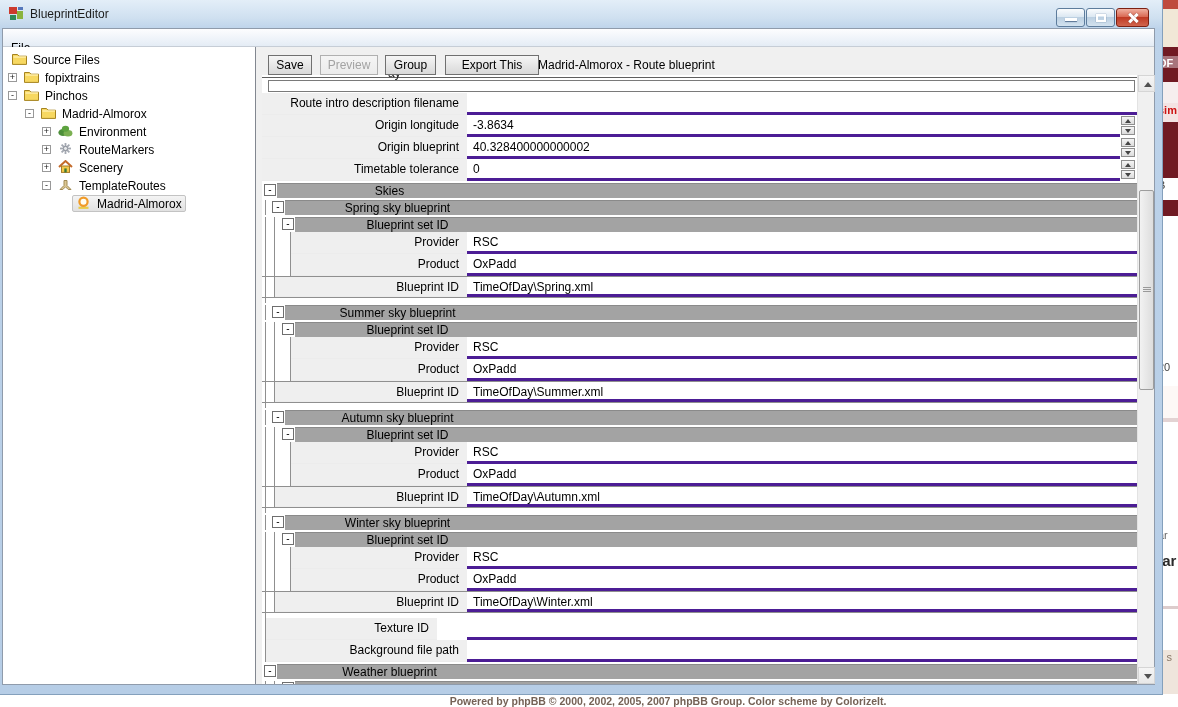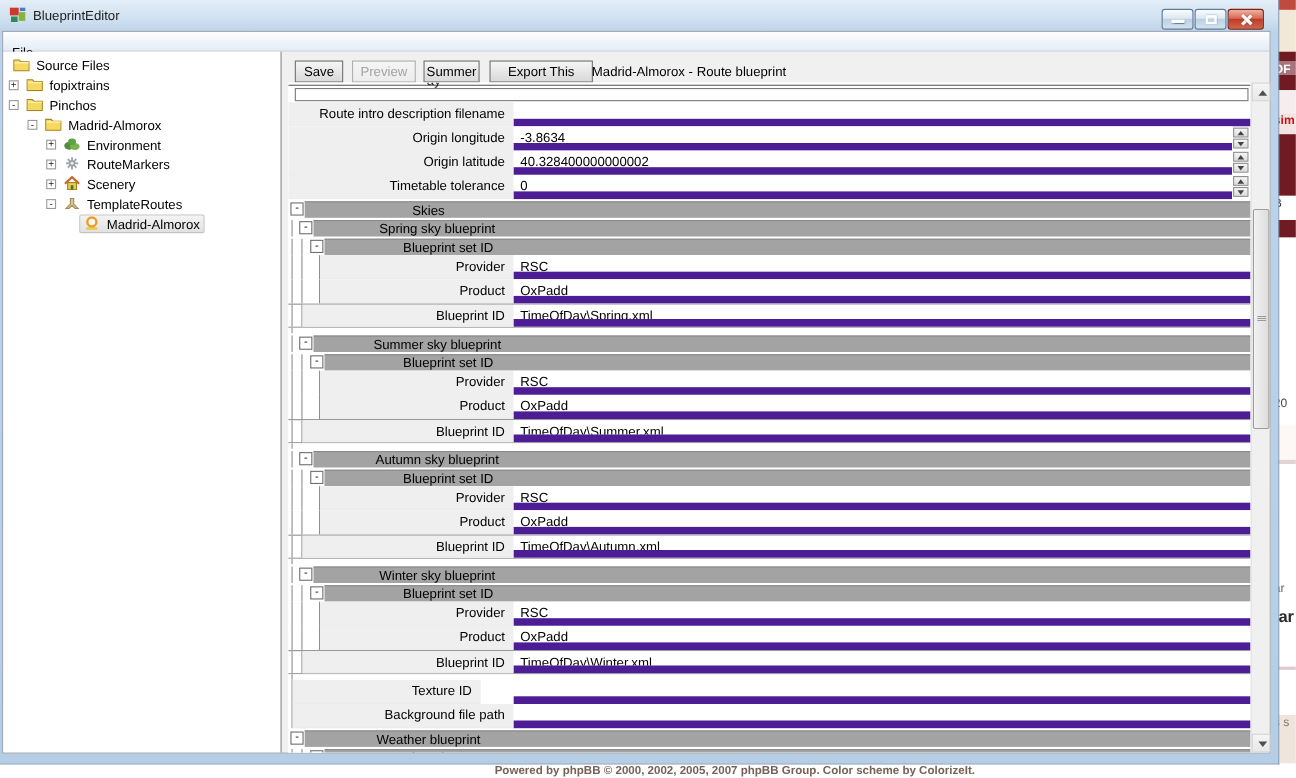--- a/index.html
+++ b/index.html
@@ -77,21 +77,21 @@
   .g-row.hdr { height:15px; margin-top:2px; }
   .g-row.gap { height:5px; }
   .g-row.partial { height:18px; overflow:hidden; }
   .g-row.dark { border-top:1px solid #8f8f8f; border-bottom:1px solid #8f8f8f; }
 
   .guide { position:absolute; top:0; bottom:0; width:1px; background:#8f8f8f; }
 
   .flabel { position:absolute; top:0; bottom:0; background:#efefef; border-bottom:1px solid #ececec;
             text-align:right; padding-right:8px; line-height:21px; overflow:hidden; white-space:nowrap; }
   .fvalue { position:absolute; left:205px; right:0; top:0; bottom:0; background:#fff;
-            border-bottom:7px solid #4c1d95; padding-left:6px; line-height:21px;
+            border-bottom:3px solid #4c1d95; padding-left:6px; line-height:21px;
             white-space:nowrap; overflow:hidden; }
   .fvalue.has-spin { right:17px; }
 
   .spin { position:absolute; right:2px; top:1px; width:14px; height:20px; }
   .spin-btn { position:relative; width:14px; height:9px; margin-bottom:1px; border:1px solid #8e8e8e;
               background:linear-gradient(180deg,#f5f5f5,#dcdcdc); cursor:pointer; }
   .tri-up-s { position:absolute; left:3px; top:2px; width:0; height:0;
               border-left:3px solid transparent; border-right:3px solid transparent;
               border-bottom:4px solid #444; }
   .tri-down-s { position:absolute; left:3px; top:2px; width:0; height:0;
@@ -281,21 +281,21 @@
                 </svg></div>
               <div class="tree-label">Madrid-Almorox</div>
             </div>
           </div>
         </div>
 
       <div class="editor-panel">
         <div class="toolbar">
           <button class="tb-btn" style="left:11px;width:44px;">Save</button>
           <button class="tb-btn disabled" style="left:63px;width:58px;">Preview</button>
-          <button class="tb-btn" style="left:128px;width:51px;">Summer</button>
+          <button class="tb-btn" style="left:128px;width:51px;">Group</button>
           <button class="tb-btn" style="left:188px;width:94px;">Export This</button>
           <span class="doc-title">Madrid-Almorox - Route blueprint</span>
         </div>
 
         <div class="grid">
             <div class="g-row partial">
               <div class="pline"></div>
               <div class="pfrag">ay</div>
               <div class="pbox"></div>
             </div>
@@ -309,21 +309,21 @@
               <div class="spin">
                 <div class="spin-btn">
                   <div class="tri-up-s"></div>
                 </div>
                 <div class="spin-btn">
                   <div class="tri-down-s"></div>
                 </div>
               </div>
             </div>
             <div class="g-row field">
-              <div class="flabel" style="left: 0px; width: 205px;">Origin latitude</div>
+              <div class="flabel" style="left: 0px; width: 205px;">Origin blueprint</div>
               <div class="fvalue has-spin">40.328400000000002</div>
               <div class="spin">
                 <div class="spin-btn">
                   <div class="tri-up-s"></div>
                 </div>
                 <div class="spin-btn">
                   <div class="tri-down-s"></div>
                 </div>
               </div>
             </div>

